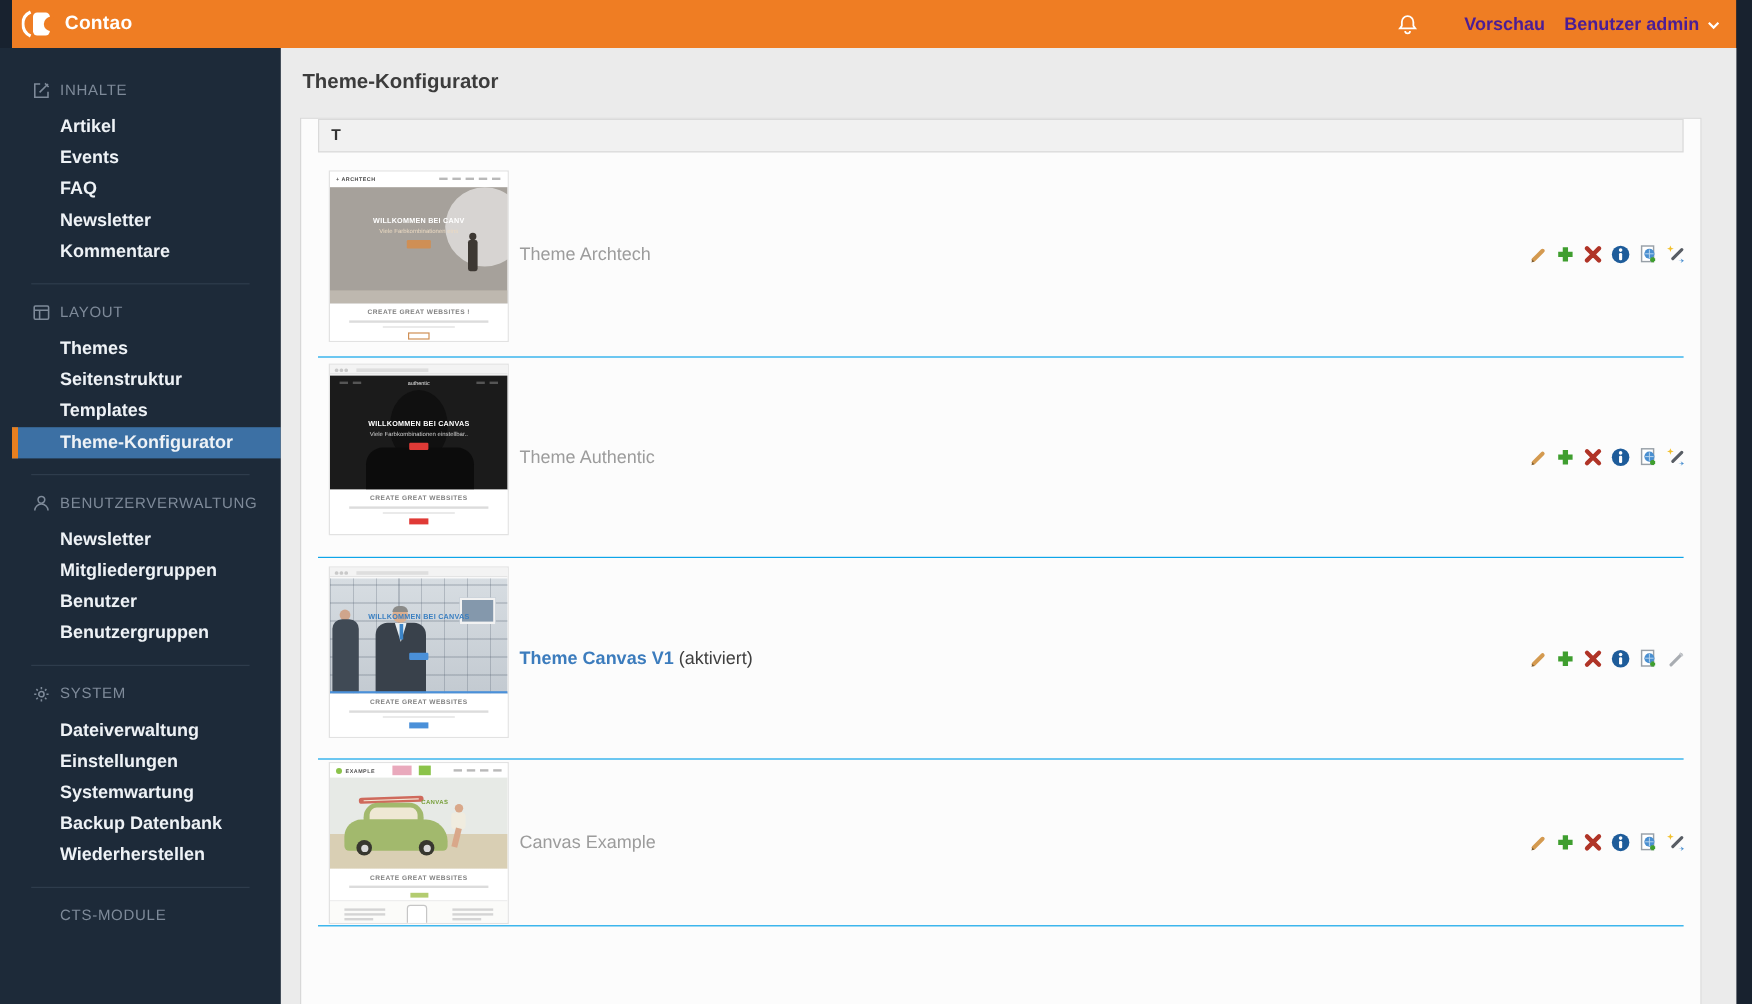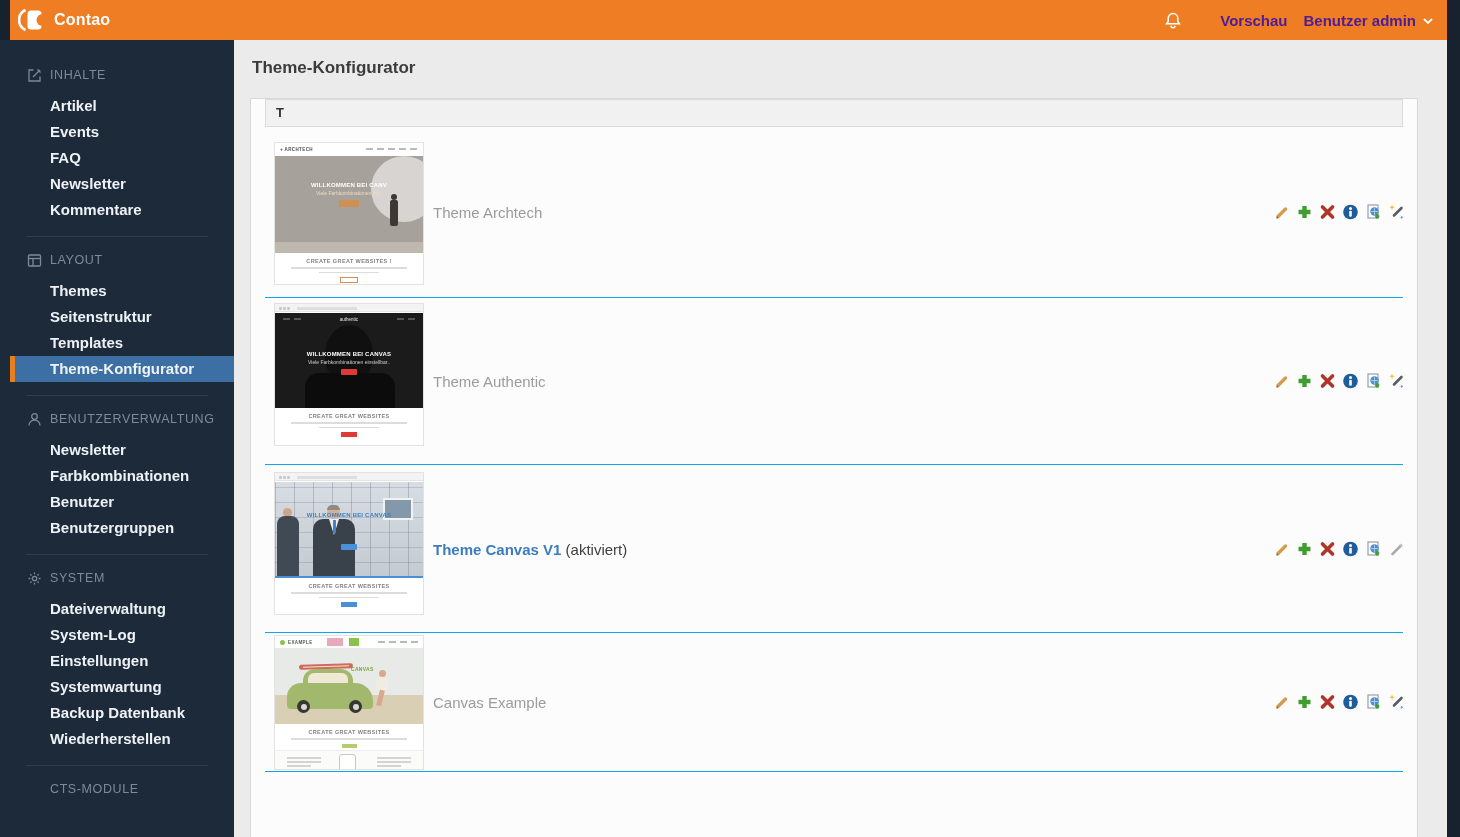--- a/index.html
+++ b/index.html
@@ -228,38 +228,37 @@
     <span class="sicon">
       <svg width="15" height="15" viewBox="0 0 15 15" fill="none" stroke="#7e8a99" stroke-width="1.3">
         <circle cx="7.5" cy="4.5" r="2.8"></circle>
           <path d="M2 13.5 a5.5 5.5 0 0 1 11 0"></path>
       </svg>
     </span>
     <span>BENUTZERVERWALTUNG</span>
   </div>
   <div class="nav-list">
     <div class="nav-item">Newsletter</div>
-    <div class="nav-item">Farbkombinationen</div>
+    <div class="nav-item">Mitgliedergruppen</div>
     <div class="nav-item">Benutzer</div>
     <div class="nav-item">Benutzergruppen</div>
   </div>
   <div class="sdivider"></div>
 
   <div class="sec-head">
     <span class="sicon">
       <svg width="15" height="15" viewBox="0 0 15 15" fill="none" stroke="#7e8a99" stroke-width="1.3">
         <circle cx="7.5" cy="7.5" r="2.2"></circle>
         <path d="M7.5 1.5 V3.3 M7.5 11.7 V13.5 M1.5 7.5 H3.3 M11.7 7.5 H13.5 M3.3 3.3 L4.5 4.5 M10.5 10.5 L11.7 11.7 M11.7 3.3 L10.5 4.5 M4.5 10.5 L3.3 11.7"></path>
       </svg>
     </span>
     <span>SYSTEM</span>
   </div>
   <div class="nav-list">
     <div class="nav-item">Dateiverwaltung</div>
-    <div class="nav-item">System-Log</div>
     <div class="nav-item">Einstellungen</div>
     <div class="nav-item">Systemwartung</div>
     <div class="nav-item">Backup Datenbank</div>
     <div class="nav-item">Wiederherstellen</div>
   </div>
   <div class="sdivider"></div>
 
   <div class="sec-head" style="padding-left:50px;">
     <span>CTS-MODULE</span>
   </div>

